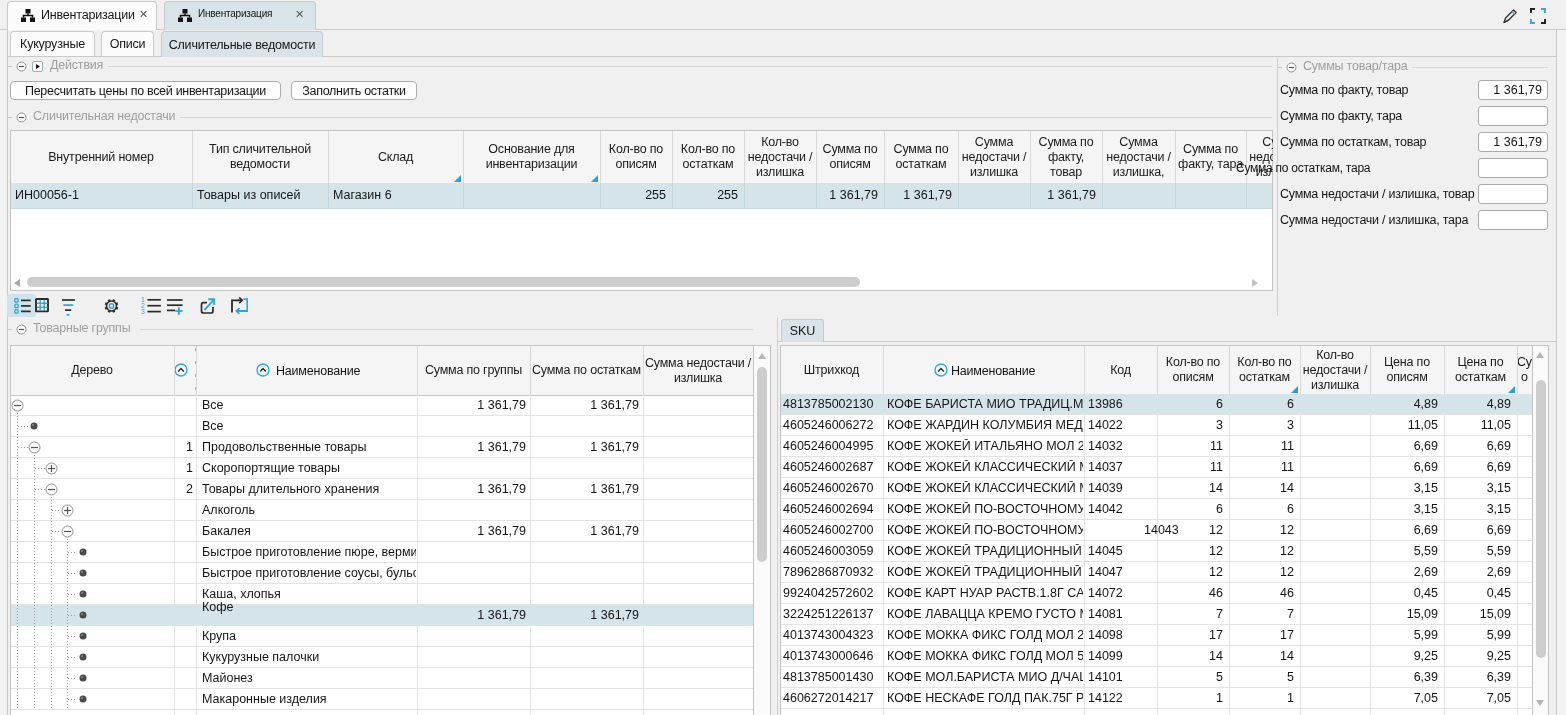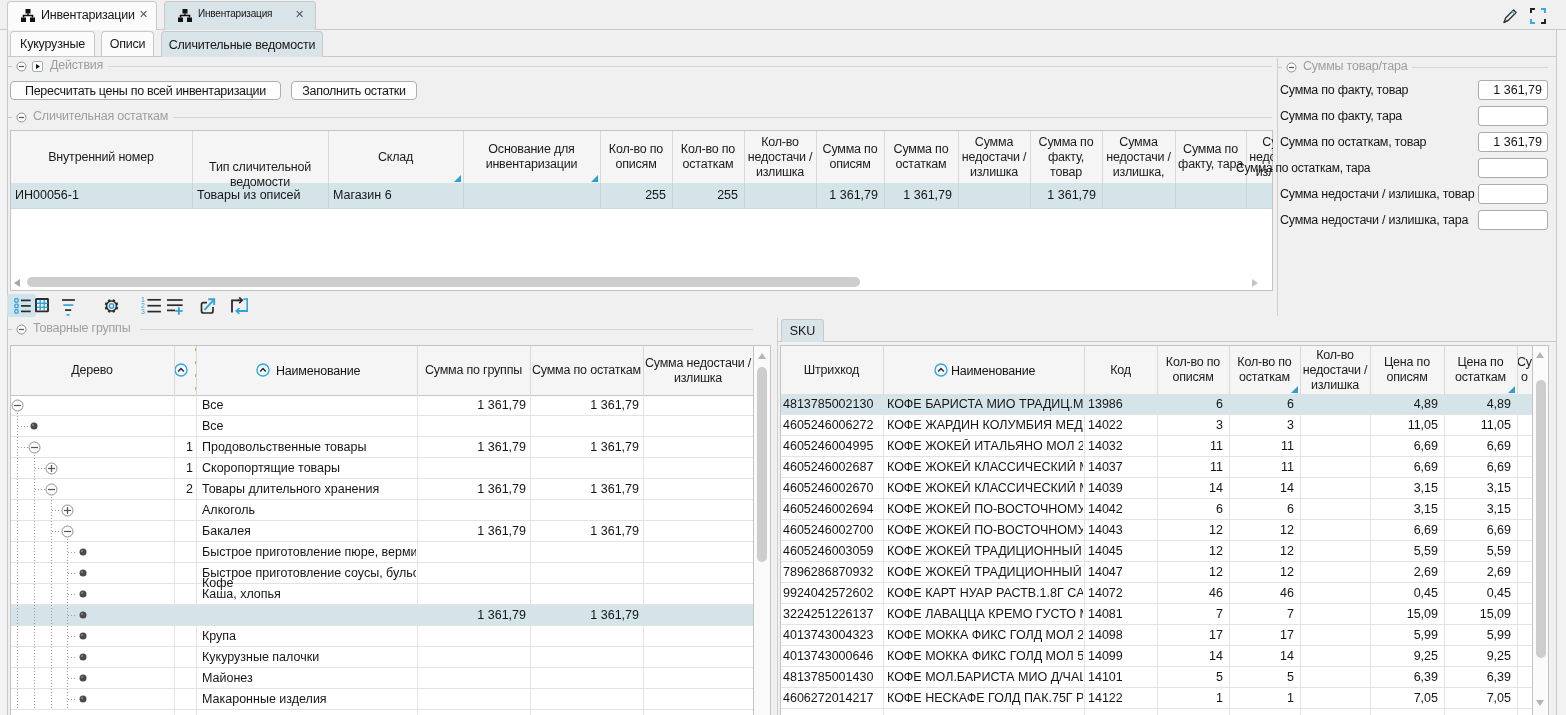--- a/index.html
+++ b/index.html
@@ -65,21 +65,21 @@
   </svg>
 <div class="abs" style="left:48px;top:58px;font-size:12.5px;letter-spacing:-0.2px;color:#9e9e9e;background:#f0f0f0;padding:0 5px 0 2px">Действия</div>
 <div class="abs" style="left:10px;top:81px;width:271px;height:19px;background:#fdfdfd;border:1px solid #adadad;border-radius:4px;display:flex;align-items:center;justify-content:center;font-size:12.5px;letter-spacing:-0.3px;white-space:nowrap">Пересчитать цены по всей инвентаризации</div>
 <div class="abs" style="left:291px;top:81px;width:126px;height:19px;background:#fdfdfd;border:1px solid #adadad;border-radius:4px;display:flex;align-items:center;justify-content:center;font-size:12.5px;letter-spacing:-0.3px;white-space:nowrap">Заполнить остатки</div>
 <div class="hline" style="left:60px;top:117px;width:1212px;background:#d6d6d6"></div>
 <div class="hline" style="left:8px;top:117px;width:4px;background:#c9c9c9"></div>
 <svg class="abs" style="left:15.5px;top:111.5px" width="11.0" height="11.0" viewBox="0 0 11.0 11.0">
     <circle cx="5.5" cy="5.5" r="4.5" fill="#fdfdfd" stroke="#8f8f8f" stroke-width="1"></circle>
     <line x1="3.0" y1="5.5" x2="8.0" y2="5.5" stroke="#555" stroke-width="1.2"></line>
   </svg>
-<div class="abs" style="left:31px;top:109px;font-size:12.5px;letter-spacing:-0.2px;color:#9e9e9e;background:#f0f0f0;padding:0 5px 0 2px">Сличительная остаткам</div>
+<div class="abs" style="left:31px;top:109px;font-size:12.5px;letter-spacing:-0.2px;color:#9e9e9e;background:#f0f0f0;padding:0 5px 0 2px">Сличительная недостачи</div>
 <div class="abs" style="left:10px;top:130px;width:1263px;height:161px;background:#fff;border:1px solid #c3c3c3"></div>
 <div class="abs" style="left:11px;top:131px;width:1261px;height:52px;background:#f5f5f5"></div>
 <div class="hline" style="left:11px;top:183px;width:1261px;background:#c6c6c6"></div>
 <div class="abs" style="left:11px;top:183px;width:1261px;height:25px;background:#d4e4e9"></div>
 <div class="hline" style="left:11px;top:208px;width:1261px;background:#c8dade"></div>
 <div class="vline" style="left:192px;top:131px;height:52px;background:#d9d9d9"></div>
 <div class="vline" style="left:192px;top:183px;height:25px;background:#c3d6dc"></div>
 <div class="vline" style="left:328px;top:131px;height:52px;background:#d9d9d9"></div>
 <div class="vline" style="left:328px;top:183px;height:25px;background:#c3d6dc"></div>
 <div class="vline" style="left:463px;top:131px;height:52px;background:#d9d9d9"></div>
@@ -98,21 +98,21 @@
 <div class="vline" style="left:958px;top:183px;height:25px;background:#c3d6dc"></div>
 <div class="vline" style="left:1030px;top:131px;height:52px;background:#d9d9d9"></div>
 <div class="vline" style="left:1030px;top:183px;height:25px;background:#c3d6dc"></div>
 <div class="vline" style="left:1102px;top:131px;height:52px;background:#d9d9d9"></div>
 <div class="vline" style="left:1102px;top:183px;height:25px;background:#c3d6dc"></div>
 <div class="vline" style="left:1175px;top:131px;height:52px;background:#d9d9d9"></div>
 <div class="vline" style="left:1175px;top:183px;height:25px;background:#c3d6dc"></div>
 <div class="vline" style="left:1246px;top:131px;height:52px;background:#d9d9d9"></div>
 <div class="vline" style="left:1246px;top:183px;height:25px;background:#c3d6dc"></div>
 <div class="hdrcell" style="left:10px;top:131px;width:182px;height:52px;overflow:hidden">Внутренний номер</div>
-<div class="hdrcell" style="left:192px;top:149px;width:136px;height:52px;overflow:hidden">Тип сличительной<br>ведомости</div>
+<div class="hdrcell" style="left:192px;top:131px;width:136px;height:52px;overflow:hidden">Тип сличительной<br>ведомости</div>
 <div class="hdrcell" style="left:328px;top:131px;width:135px;height:52px;overflow:hidden">Склад</div>
 <div class="hdrcell" style="left:463px;top:131px;width:137px;height:52px;overflow:hidden">Основание для<br>инвентаризации</div>
 <div class="hdrcell" style="left:600px;top:131px;width:72px;height:52px;overflow:hidden">Кол-во по<br>описям</div>
 <div class="hdrcell" style="left:672px;top:131px;width:72px;height:52px;overflow:hidden">Кол-во по<br>остаткам</div>
 <div class="hdrcell" style="left:744px;top:131px;width:72px;height:52px;overflow:hidden">Кол-во<br>недостачи /<br>излишка</div>
 <div class="hdrcell" style="left:816px;top:131px;width:68px;height:52px;overflow:hidden">Сумма по<br>описям</div>
 <div class="hdrcell" style="left:884px;top:131px;width:74px;height:52px;overflow:hidden">Сумма по<br>остаткам</div>
 <div class="hdrcell" style="left:958px;top:131px;width:72px;height:52px;overflow:hidden">Сумма<br>недостачи /<br>излишка</div>
 <div class="hdrcell" style="left:1030px;top:131px;width:72px;height:52px;overflow:hidden">Сумма по<br>факту,<br>товар</div>
 <div class="hdrcell" style="left:1102px;top:131px;width:73px;height:52px;overflow:hidden">Сумма<br>недостачи /<br>излишка,</div>
@@ -373,21 +373,21 @@
 <div class="hline" style="left:11px;top:625px;width:742px;background:#e3e3e3"></div>
 <div class="dotv" style="left:17px;top:605px;height:21px"></div>
 <div class="dotv" style="left:34px;top:605px;height:21px"></div>
 <div class="dotv" style="left:51px;top:605px;height:21px"></div>
 <div class="dotv" style="left:67px;top:605px;height:21px"></div>
 <div class="doth" style="left:68px;top:615px;width:9px"></div>
 <svg class="abs" style="left:79px;top:611px" width="8" height="8" viewBox="0 0 8 8">
     <circle cx="4" cy="4" r="3.5" fill="#4a4a4a"></circle>
     <circle cx="3" cy="3" r="1.2" fill="#7a7a7a"></circle>
   </svg>
-<div class="cellL" style="left:202px;top:576px;width:214px">Кофе</div>
+<div class="cellL" style="left:202px;top:600px;width:214px">Кофе</div>
 <div class="cellR" style="left:440px;top:608px;width:86px">1&nbsp;361,79</div>
 <div class="cellR" style="left:553px;top:608px;width:86px">1&nbsp;361,79</div>
 <div class="hline" style="left:11px;top:646px;width:742px;background:#e3e3e3"></div>
 <div class="dotv" style="left:17px;top:626px;height:21px"></div>
 <div class="dotv" style="left:34px;top:626px;height:21px"></div>
 <div class="dotv" style="left:51px;top:626px;height:21px"></div>
 <div class="dotv" style="left:67px;top:626px;height:21px"></div>
 <div class="doth" style="left:68px;top:636px;width:9px"></div>
 <svg class="abs" style="left:79px;top:632px" width="8" height="8" viewBox="0 0 8 8">
     <circle cx="4" cy="4" r="3.5" fill="#4a4a4a"></circle>
@@ -518,21 +518,21 @@
 <div class="cellL" style="left:783px;top:502px;width:99px">4605246002694</div>
 <div class="cellL" style="left:887px;top:502px;width:196px">КОФЕ ЖОКЕЙ ПО-ВОСТОЧНОМУ МОЛ</div>
 <div class="cellL" style="left:1088px;top:502px;width:67px">14042</div>
 <div class="cellR" style="left:1157px;top:502px;width:66px">6</div>
 <div class="cellR" style="left:1229px;top:502px;width:65px">6</div>
 <div class="cellR" style="left:1370px;top:502px;width:68px">3,15</div>
 <div class="cellR" style="left:1444px;top:502px;width:67px">3,15</div>
 <div class="hline" style="left:781px;top:540px;width:751px;background:#e3e3e3"></div>
 <div class="cellL" style="left:783px;top:523px;width:99px">4605246002700</div>
 <div class="cellL" style="left:887px;top:523px;width:196px">КОФЕ ЖОКЕЙ ПО-ВОСТОЧНОМУ МОЛ</div>
-<div class="cellL" style="left:1088px;top:523px;width:67px">14043</div>
+<div class="cellL" style="left:1144px;top:523px;width:67px">14043</div>
 <div class="cellR" style="left:1157px;top:523px;width:66px">12</div>
 <div class="cellR" style="left:1229px;top:523px;width:65px">12</div>
 <div class="cellR" style="left:1370px;top:523px;width:68px">6,69</div>
 <div class="cellR" style="left:1444px;top:523px;width:67px">6,69</div>
 <div class="hline" style="left:781px;top:561px;width:751px;background:#e3e3e3"></div>
 <div class="cellL" style="left:783px;top:544px;width:99px">4605246003059</div>
 <div class="cellL" style="left:887px;top:544px;width:196px">КОФЕ ЖОКЕЙ ТРАДИЦИОННЫЙ МОЛ</div>
 <div class="cellL" style="left:1088px;top:544px;width:67px">14045</div>
 <div class="cellR" style="left:1157px;top:544px;width:66px">12</div>
 <div class="cellR" style="left:1229px;top:544px;width:65px">12</div>

